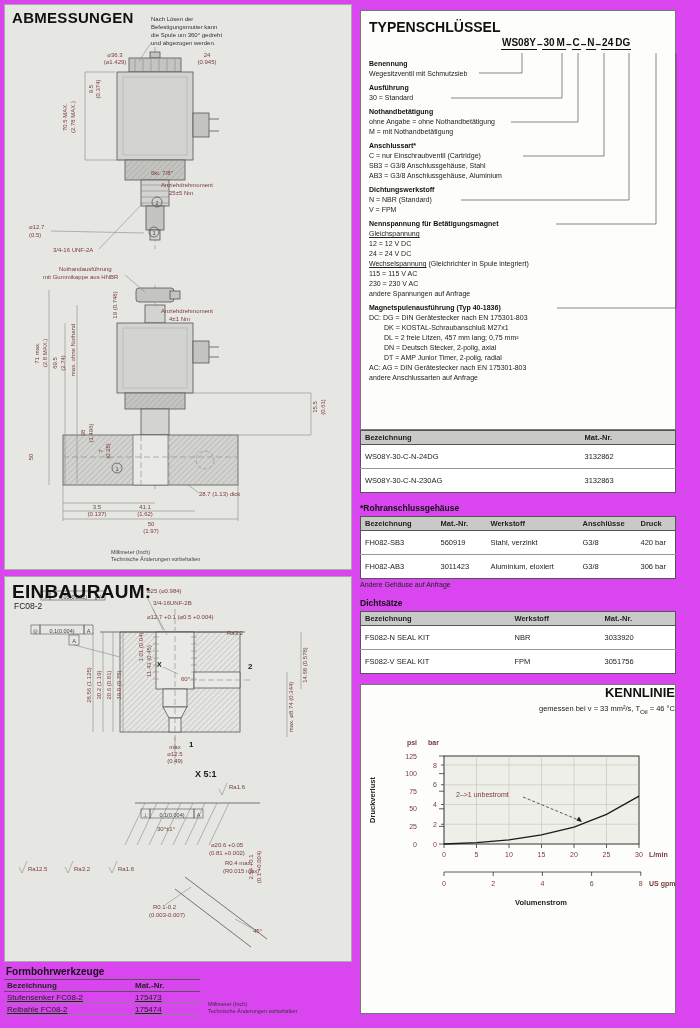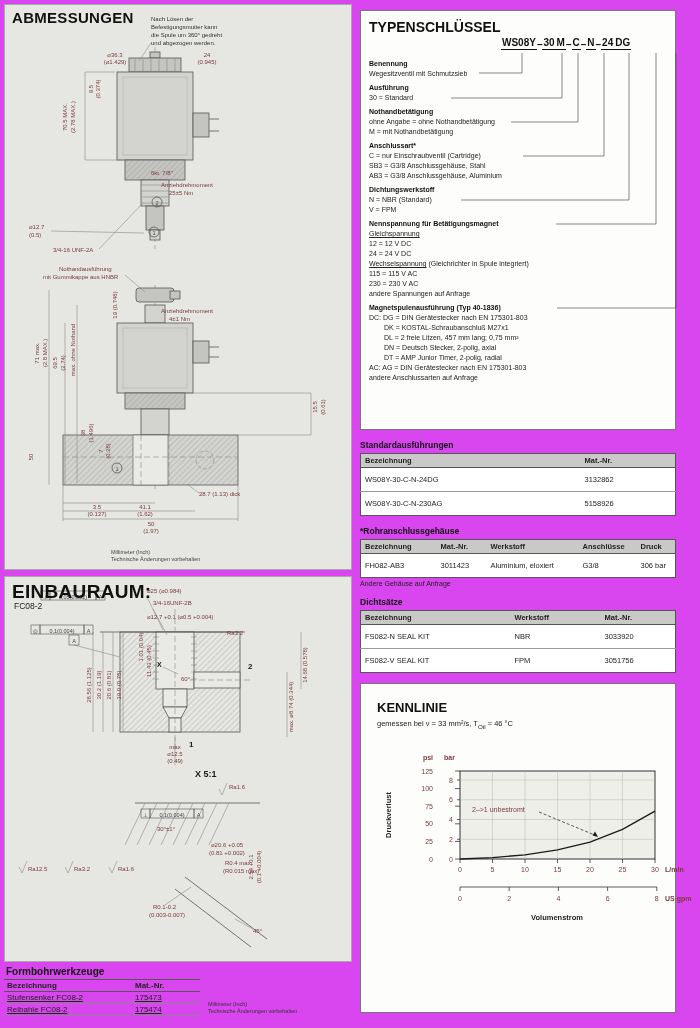--- a/index.html
+++ b/index.html
@@ -32,21 +32,21 @@
   .tgh{font-size:7px;font-weight:bold;line-height:10px;color:#111;}
   .tgl{font-size:7px;line-height:10px;color:#222;}
   .tgl.ind{padding-left:15px;}
   .ul{text-decoration:underline;}
   .sec-h{font-size:8.5px;font-weight:bold;color:#111;margin:10px 0 3px 0;}
   table.tbl{width:100%;border-collapse:collapse;border:1px solid #555;background:#fff;font-size:7.5px;color:#222;}
   table.tbl th{background:#c9c9c7;text-align:left;font-weight:bold;padding:2px 4px;border-bottom:1px solid #555;}
   table.tbl td{padding:7px 4px;border-bottom:1px solid #999;}
   table.tbl tr:last-child td{border-bottom:none;}
   .tbl-note{font-size:7px;color:#222;margin-top:2px;}
-  .kenn-box{background:#fdfdfc;border:1px solid #777;box-sizing:border-box;margin-top:10px;padding:16px;height:330px;}
+  .kenn-box{background:#fdfdfc;border:1px solid #777;box-sizing:border-box;margin-top:10px;padding:0;height:330px;text-align:right;}
   .kenn-box h2{margin:0;font-size:13px;font-weight:bold;color:#111;}
   .kenn-sub{font-size:7.5px;color:#222;margin-top:4px;}
   .ck{font-size:7px;fill:#7a3b3b;}
   .ckb{font-weight:bold;}
   .cbl{font-size:7.5px;font-weight:bold;fill:#222;}
   
   .formbohr{position:absolute;left:4px;top:964px;width:200px;}
   .formbohr .fb-title{font-size:10px;font-weight:bold;color:#111;margin:2px 0 2px 2px;}
   table.fb{width:196px;border-collapse:collapse;font-size:8px;color:#222;}
   table.fb th{text-align:left;font-weight:bold;border-top:1px solid #555;border-bottom:1px solid #555;padding:1px 3px;}
@@ -409,40 +409,39 @@
           <div class="tgl ind">DK  =  KOSTAL-Schraubanschluß M27x1</div>
           <div class="tgl ind">DL  =  2 freie Litzen, 457 mm lang; 0,75 mm²</div>
           <div class="tgl ind">DN  =  Deutsch Stecker, 2-polig, axial</div>
           <div class="tgl ind">DT  =  AMP Junior Timer, 2-polig, radial</div>
           <div class="tgl">AC: AG  =  DIN Gerätestecker nach EN 175301-803</div>
           <div class="tgl">andere Anschlussarten auf Anfrage</div>
         </div>
       </div>
     </section>
 
-    <div class="sec-h">Standardausführungen</div>
     <table class="tbl">
       <colgroup>
           <col style="width:220px">
           <col>
         </colgroup>
       <thead>
         <tr>
           <th>Bezeichnung</th>
           <th>Mat.-Nr.</th>
         </tr>
       </thead>
       <tbody>
         <tr>
             <td>WS08Y-30-C-N-24DG</td>
             <td>3132862</td>
           </tr>
         <tr>
             <td>WS08Y-30-C-N-230AG</td>
-            <td>5158926</td>
+            <td>3132863</td>
           </tr>
       </tbody>
     </table>
 
     <div class="sec-h">*Rohranschlussgehäuse</div>
     <table class="tbl">
       <colgroup>
           <col style="width:76px">
           <col style="width:50px">
           <col style="width:92px">
@@ -452,20 +451,27 @@
       <thead>
         <tr>
           <th>Bezeichnung</th>
           <th>Mat.-Nr.</th>
           <th>Werkstoff</th>
           <th>Anschlüsse</th>
           <th>Druck</th>
         </tr>
       </thead>
       <tbody>
+        <tr>
+          <td>FH082-SB3</td>
+            <td>560919</td>
+            <td>Stahl, verzinkt</td>
+            <td>G3/8</td>
+            <td>420 bar</td>
+        </tr>
         <tr>
           <td>FH082-AB3</td>
             <td>3011423</td>
             <td>Aluminium, eloxiert</td>
             <td>G3/8</td>
             <td>306 bar</td>
         </tr>
       </tbody>
     </table>
     <div class="tbl-note">Andere Gehäuse auf Anfrage</div>

